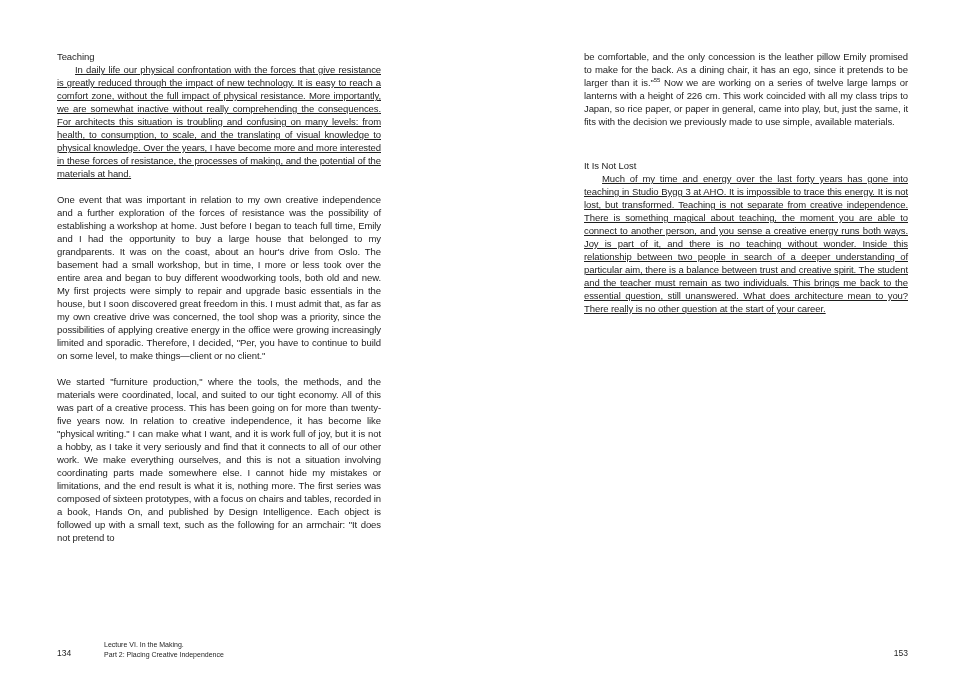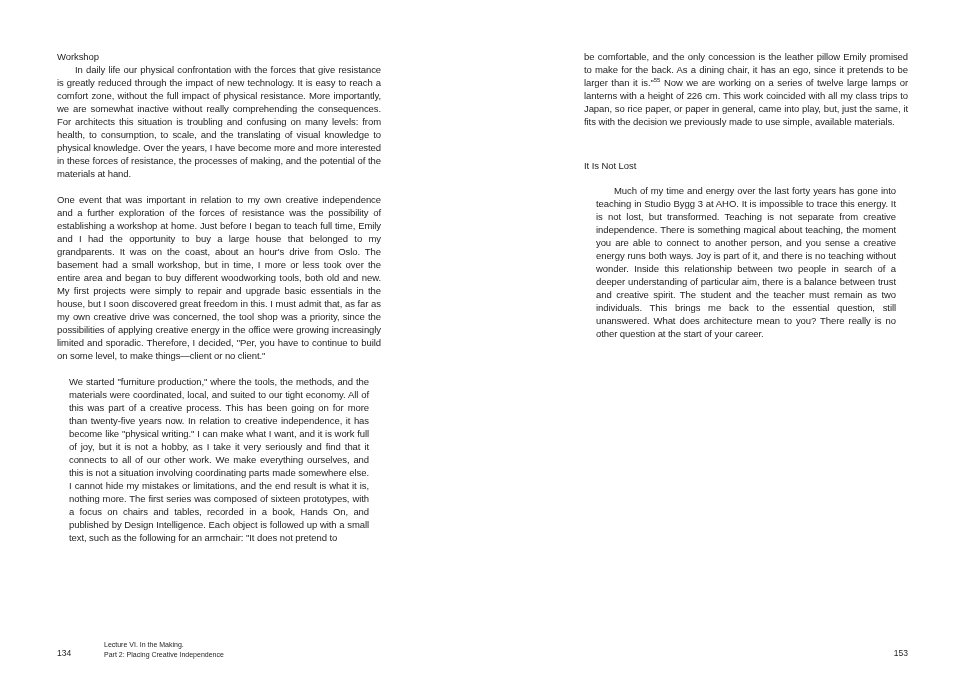--- a/index.html
+++ b/index.html
@@ -19,22 +19,22 @@
     width: 324px;
     font-size: 9.5px;
     line-height: 13px;
     letter-spacing: -0.08px;
     text-align: justify;
   }
   .col-left  { left: 57px; }
   .col-right { left: 584px; }
   p { margin: 0; }
   .para { margin: 0 0 13px 0; }
-  .para-last { margin: 12px; }
-  .indent-first { text-indent: 18px; }
+  .para-last { margin: 0; }
+  .indent-first { text-indent: 18px; text-decoration: underline; }
   .section-heading { text-align: left; margin: 0; }
   .section-heading-gap { margin-top: 31px; }
   .italic { }
   sup.footnote-marker {
     font-size: 6px;
     line-height: 0;
     vertical-align: super;
     letter-spacing: 0;
   }
   .page-number {
@@ -55,21 +55,21 @@
     letter-spacing: 0;
     text-align: left;
   }
 </style>
 </head>
 <body>
 
 <div class="spread">
 
   <div class="text-column col-left">
-    <p class="section-heading">Workshop</p>
+    <p class="section-heading">Teaching</p>
     <p class="para indent-first">In daily life our physical confrontation with the forces that give resistance is greatly reduced through the impact of new technology. It is easy to reach a comfort zone, without the full impact of physical resistance. More importantly, we are somewhat inactive without really comprehending the consequences. For architects this situation is troubling and confusing on many levels: from health, to consumption, to scale, and the translating of visual knowledge to physical knowledge. Over the years, I have become more and more interested in these forces of resistance, the processes of making, and the potential of the materials at hand.</p>
     <p class="para">One event that was important in relation to my own creative independence and a further exploration of the forces of resistance was the possibility of establishing a workshop at home. Just before I began to teach full time, Emily and I had the opportunity to buy a large house that belonged to my grandparents. It was on the coast, about an hour's drive from Oslo. The basement had a small workshop, but in time, I more or less took over the entire area and began to buy different woodworking tools, both old and new. My first projects were simply to repair and upgrade basic essentials in the house, but I soon discovered great freedom in this. I must admit that, as far as my own creative drive was concerned, the tool shop was a priority, since the possibilities of applying creative energy in the office were growing increasingly limited and sporadic. Therefore, I decided, "Per, you have to continue to build on some level, to make things—client or no client."</p>
     <p class="para para-last"><span>We started "furniture production," where the tools, the methods, and the materials were coordinated, local, and suited to our tight economy. All of this was part of a creative process. This has been going on for more than twenty-five years now. In relation to creative independence, it has become like "physical writing." I can make what I want, and it is work full of joy, but it is not a hobby, as I take it very seriously and find that it connects to all of our other work. We make everything ourselves, and this is not a situation involving coordinating parts made somewhere else. I cannot hide my mistakes or limitations, and the end result is what it is, nothing more. The first series was composed of sixteen prototypes, with a focus on chairs and tables, recorded in a book, </span><span class="italic">Hands On</span><span>, and published by Design Intelligence. Each object is followed up with a small text, such as the following for an armchair: "It does not pretend to</span></p>
   </div>
 
   <span class="page-number page-number-left">134</span>
 
   <div class="running-title">
     <div>Lecture VI. In the Making.</div>
     <div>Part 2: Placing Creative Independence</div>

